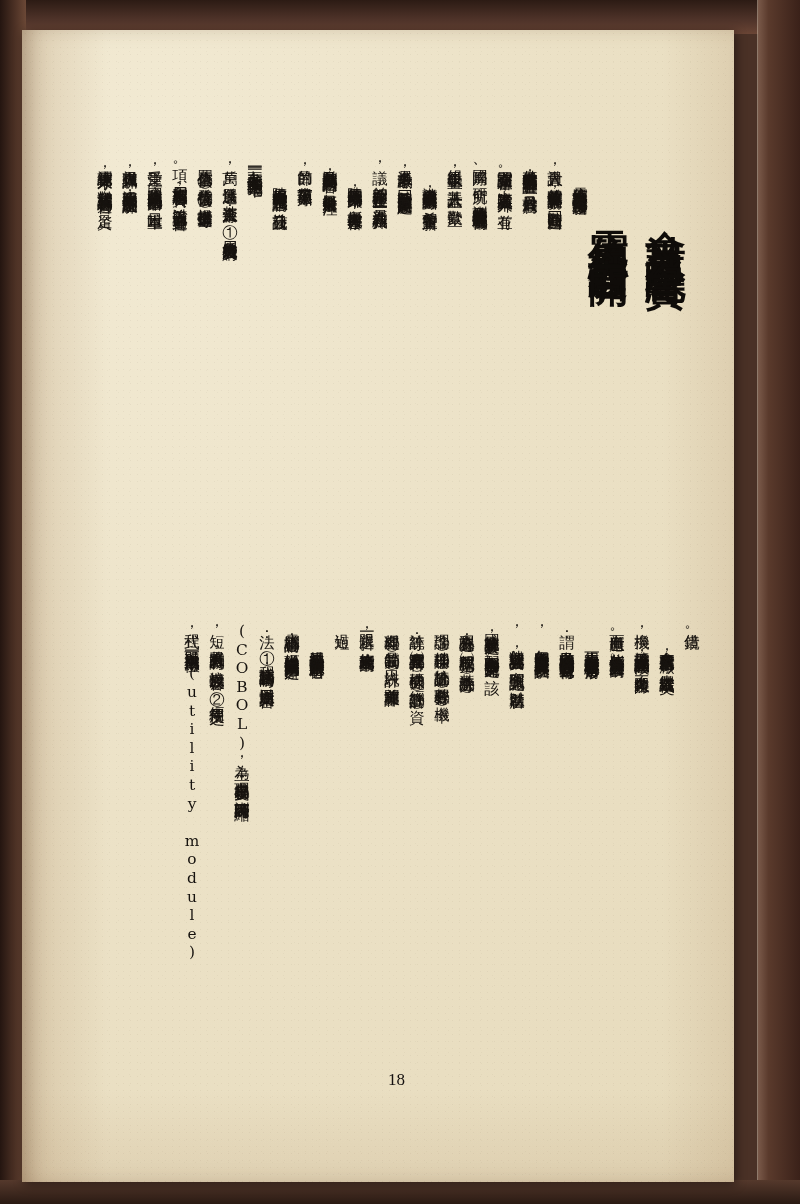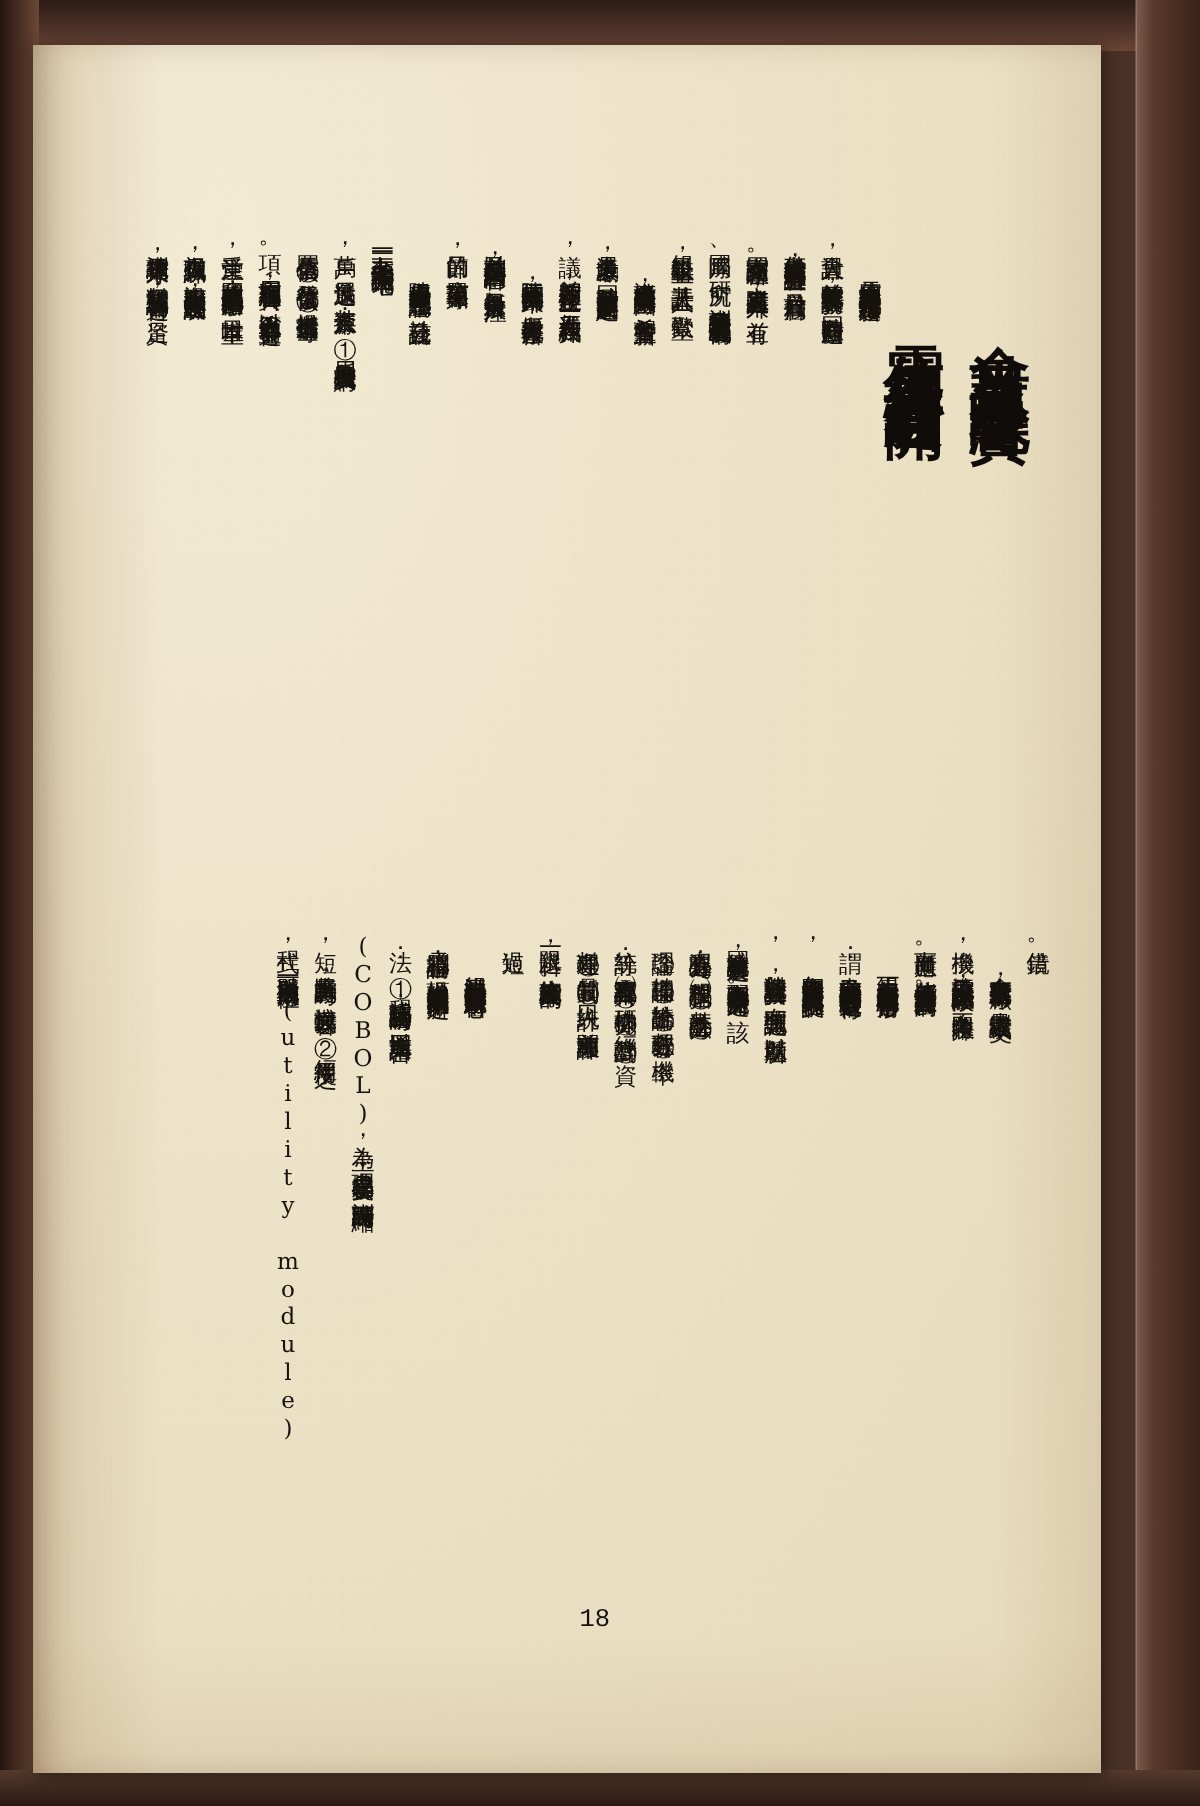--- a/index.html
+++ b/index.html
@@ -145,21 +145,21 @@
     overflow: visible;
   }
   .col.indent { padding-top: 17px; }
 
   
   #page-number {
     position: absolute;
     left: 0; right: 0;
     bottom: 92px;
     text-align: center;
-    font-family: Liberation Mono, monospace;
+    font-family: Liberation Serif, serif;
     font-size: 17px;
     color: #151110;
     z-index: 5;
     padding-left: 37px;
   }
 
   
   #grain {
     position: absolute;
     inset: 0;

